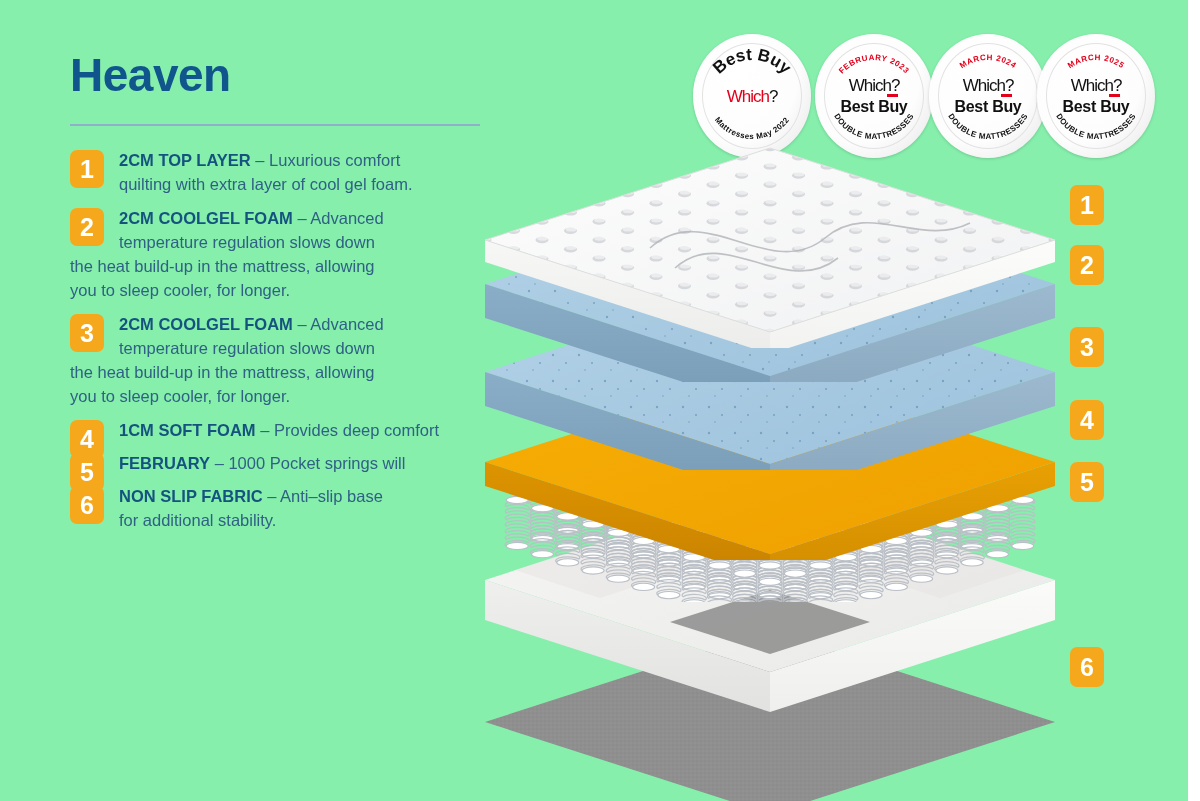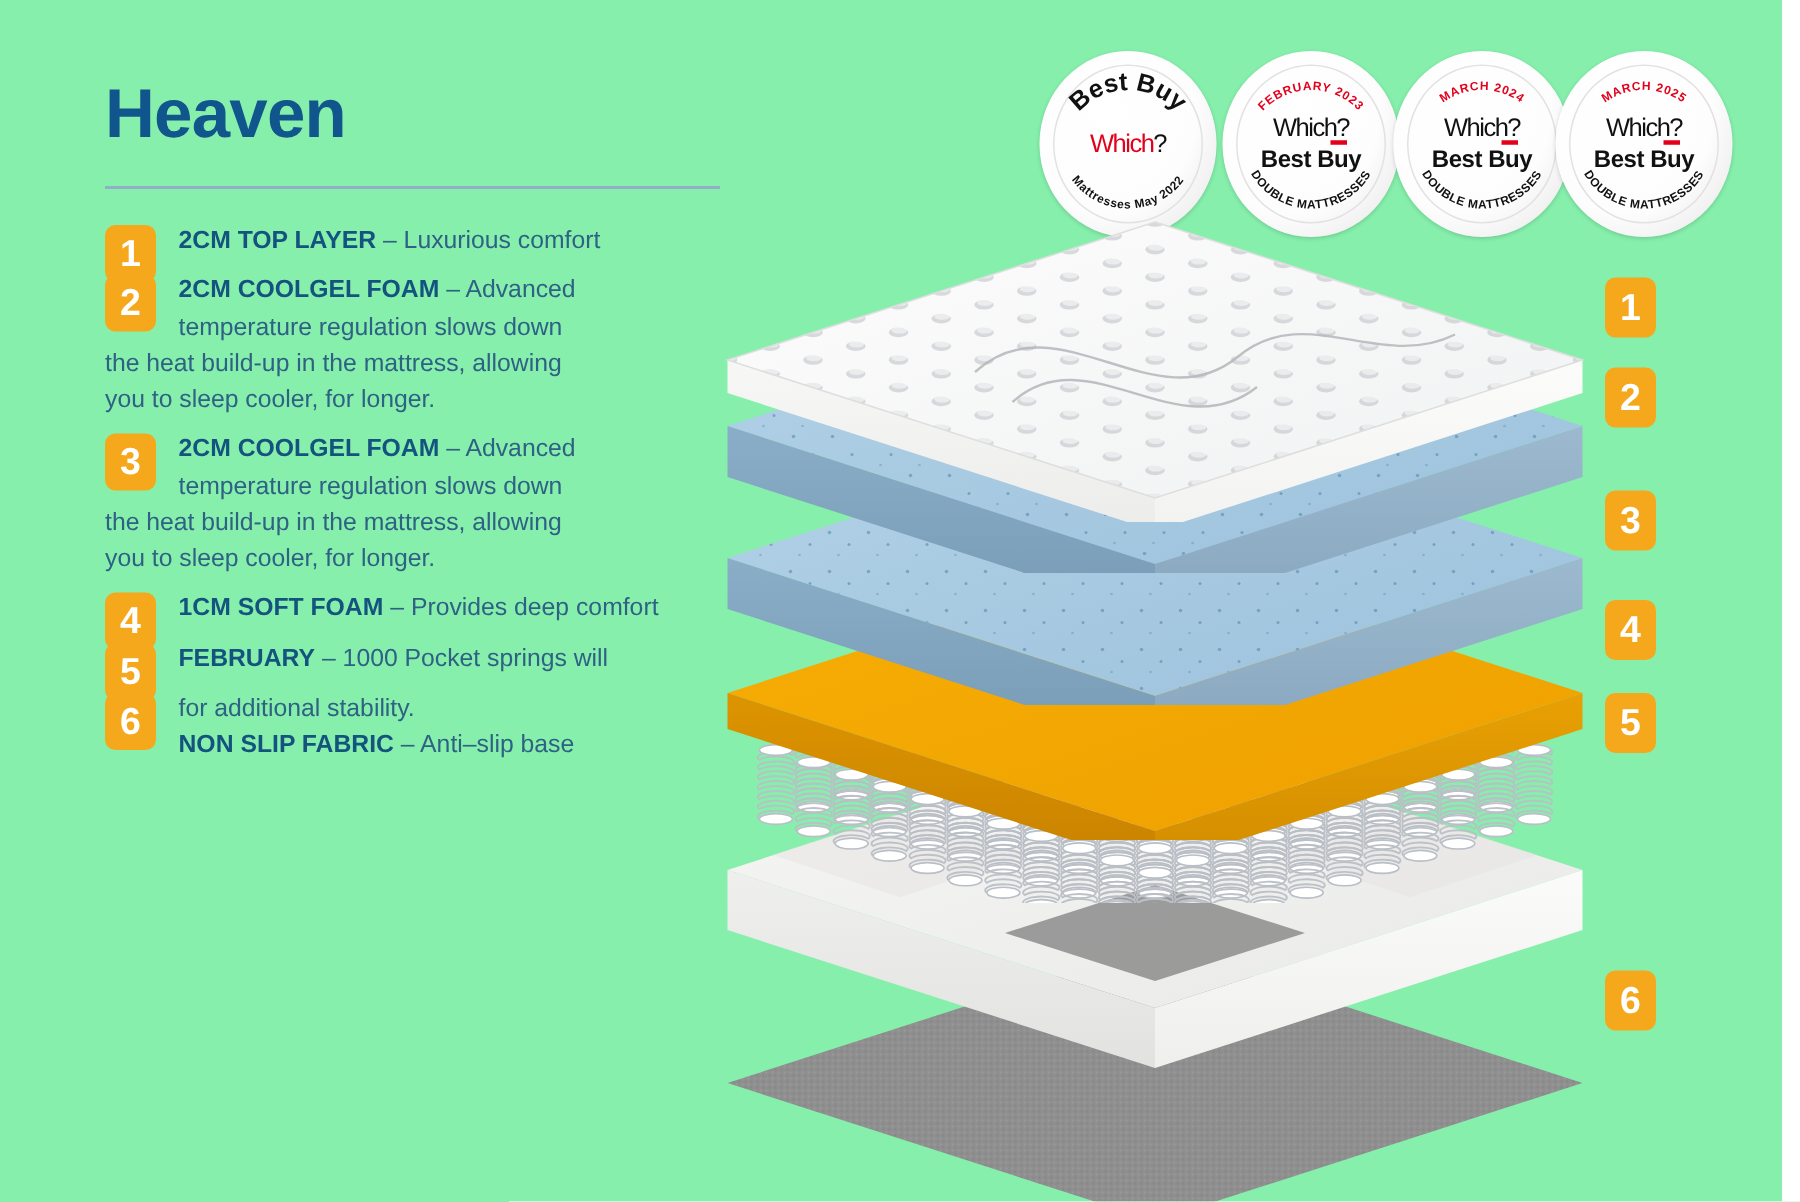--- a/index.html
+++ b/index.html
@@ -200,20 +200,21 @@
 
     <h1 id="page-title">Heaven</h1>
 
     <div id="title-divider"></div>
 
     <div id="feature-list">
         <div class="feature-item">
           <div class="feature-badge">1</div>
           <div class="feature-text overhang">
             <span class="f-line indent"><span class="lead">2CM TOP LAYER</span> – Luxurious comfort</span>
+            <span class="f-line indent">quilting with extra layer of cool gel foam.</span>
           </div>
         </div>
         <div class="feature-item">
           <div class="feature-badge">2</div>
           <div class="feature-text overhang">
             <span class="f-line indent"><span class="lead">2CM COOLGEL FOAM</span> – Advanced</span>
             <span class="f-line indent">temperature regulation slows down</span>
             <span class="f-line">the heat build-up in the mattress, allowing</span>
             <span class="f-line">you to sleep cooler, for longer.</span>
           </div>
@@ -235,22 +236,22 @@
         </div>
         <div class="feature-item">
           <div class="feature-badge">5</div>
           <div class="feature-text overhang">
             <span class="f-line indent"><span class="lead">FEBRUARY</span> – 1000 Pocket springs will</span>
           </div>
         </div>
         <div class="feature-item">
           <div class="feature-badge">6</div>
           <div class="feature-text overhang">
+            <span class="f-line indent"><span class="lead">NON SLIP FABRIC</span> – Anti–slip base</span>
             <span class="f-line indent">for additional stability.</span>
-            <span class="f-line indent"><span class="lead">NON SLIP FABRIC</span> – Anti–slip base</span>
           </div>
         </div>
       </div>
   </div>
 
   <div id="badges">
       <div class="award-badge" style="left: 0px;">
         <div class="badge-disc"></div>
         <div class="badge-ring"></div>
         <svg class="arc-text" viewBox="0 0 118 124">

